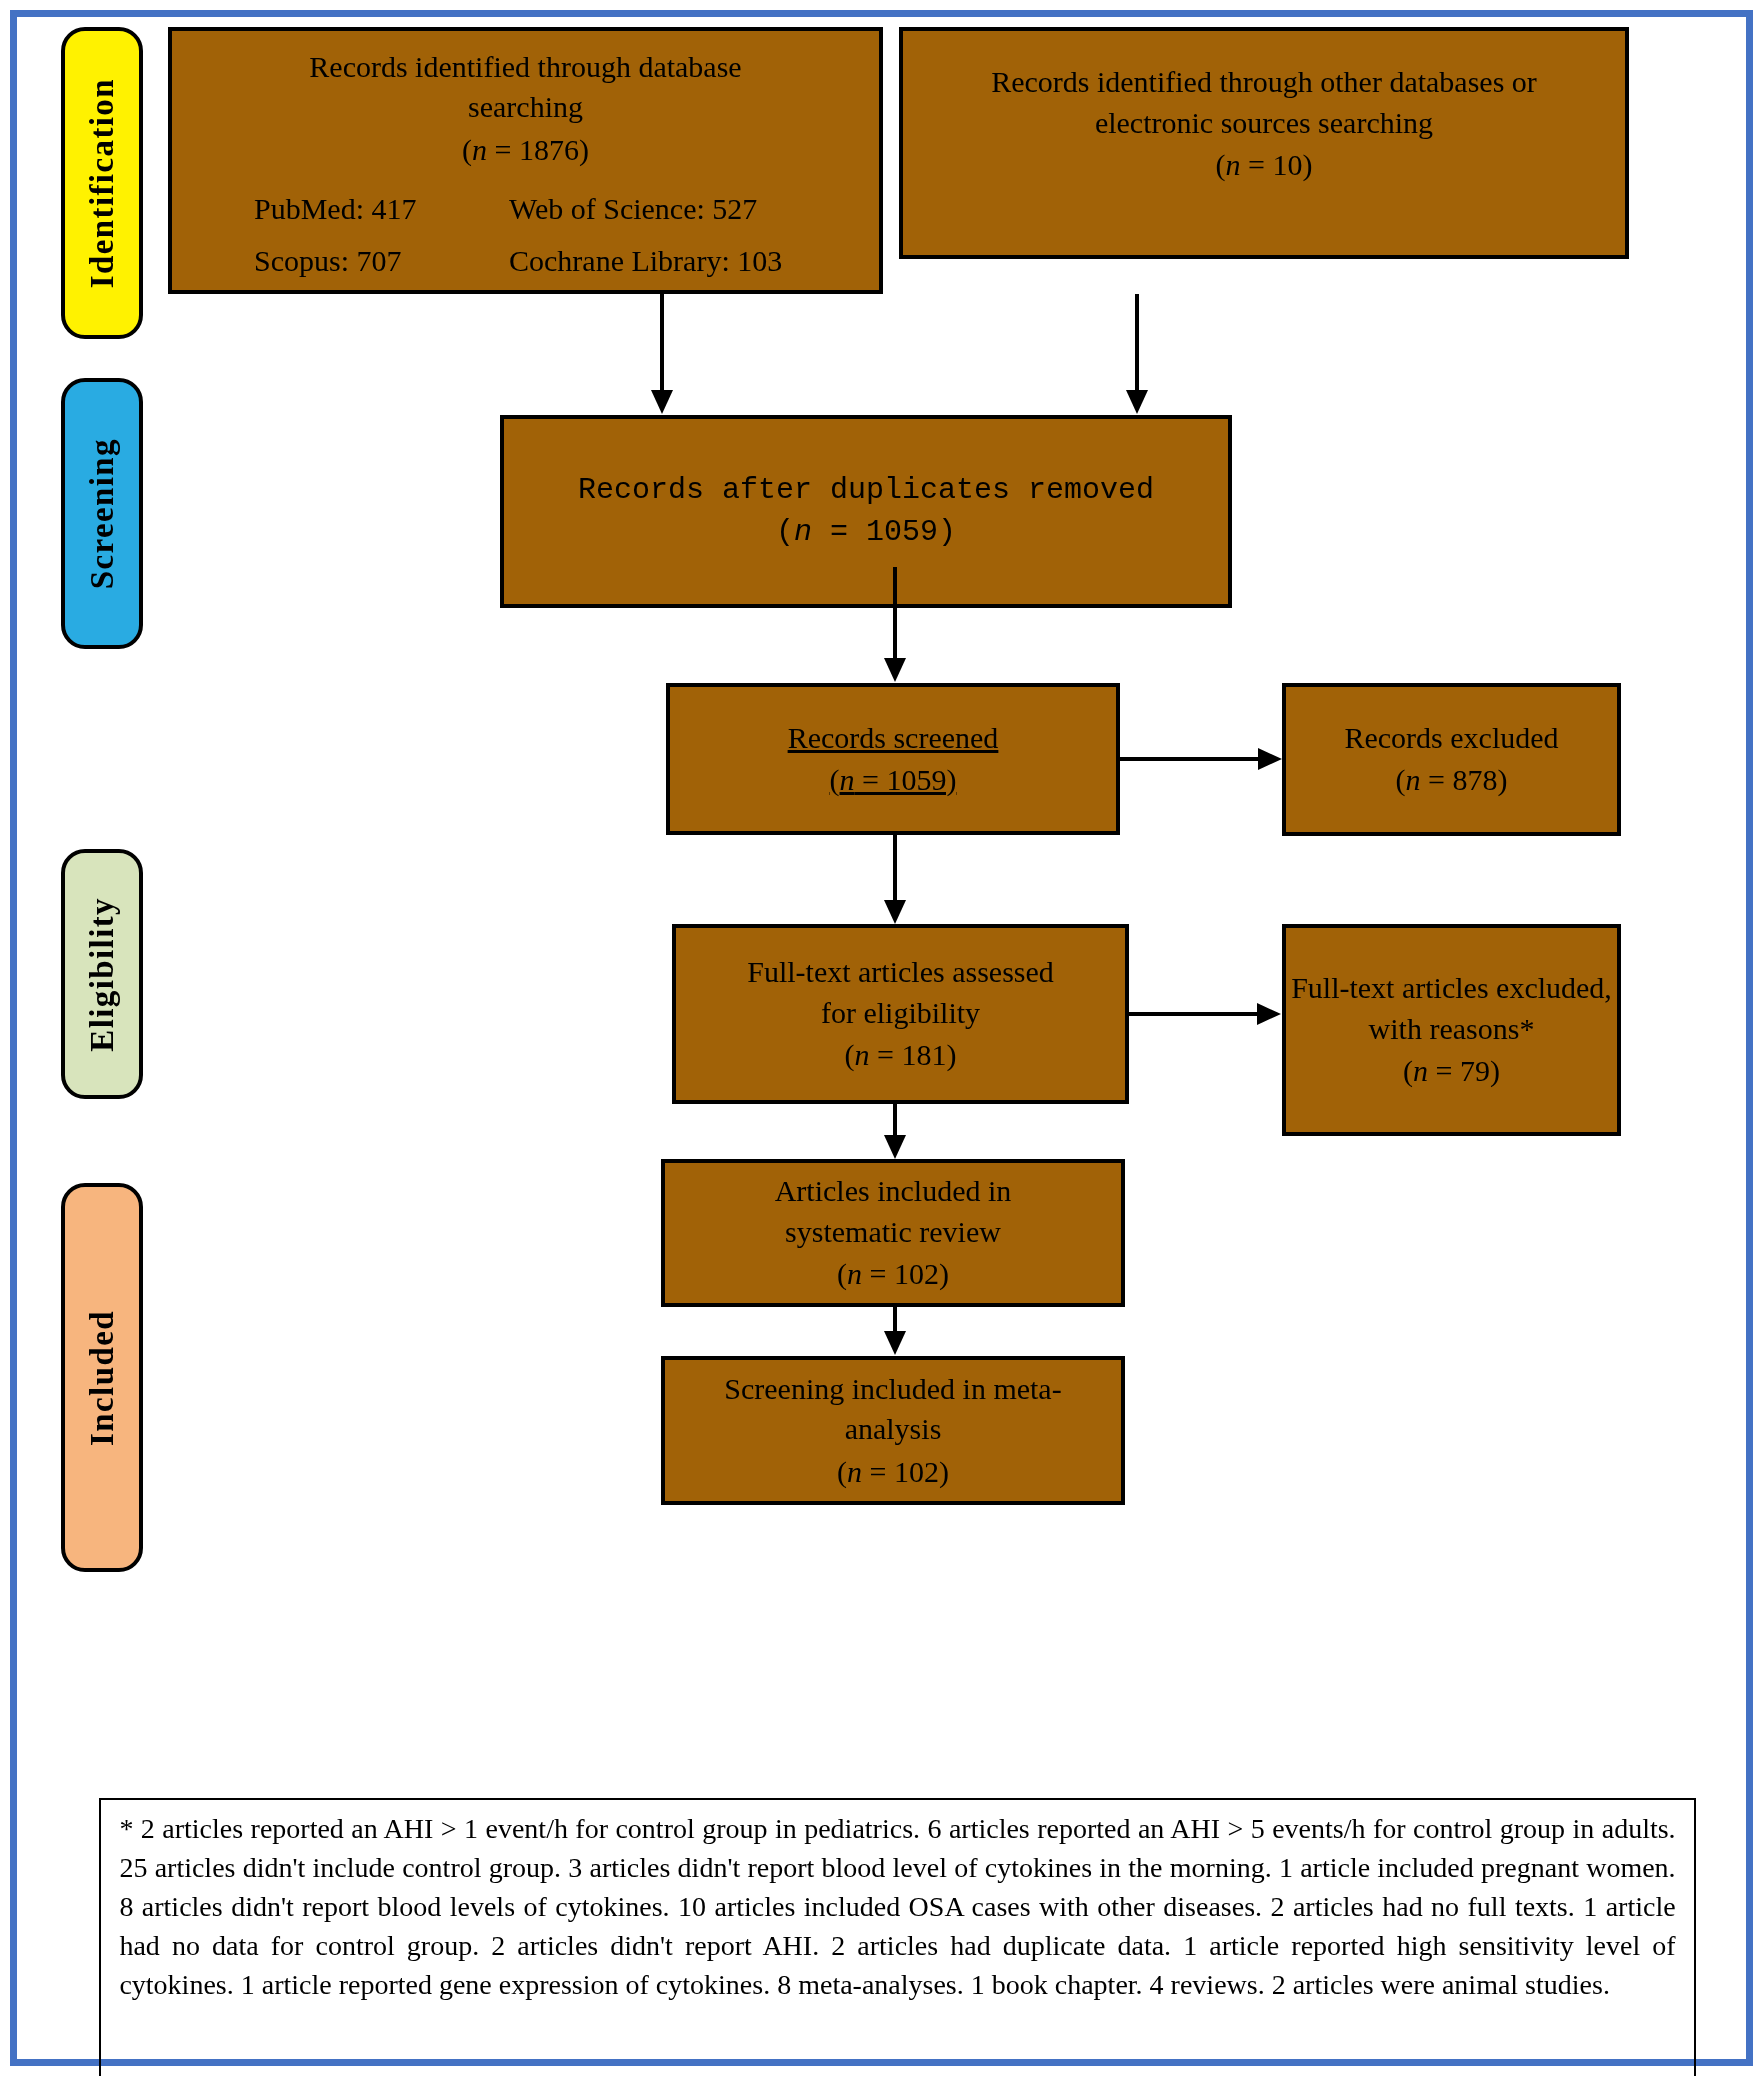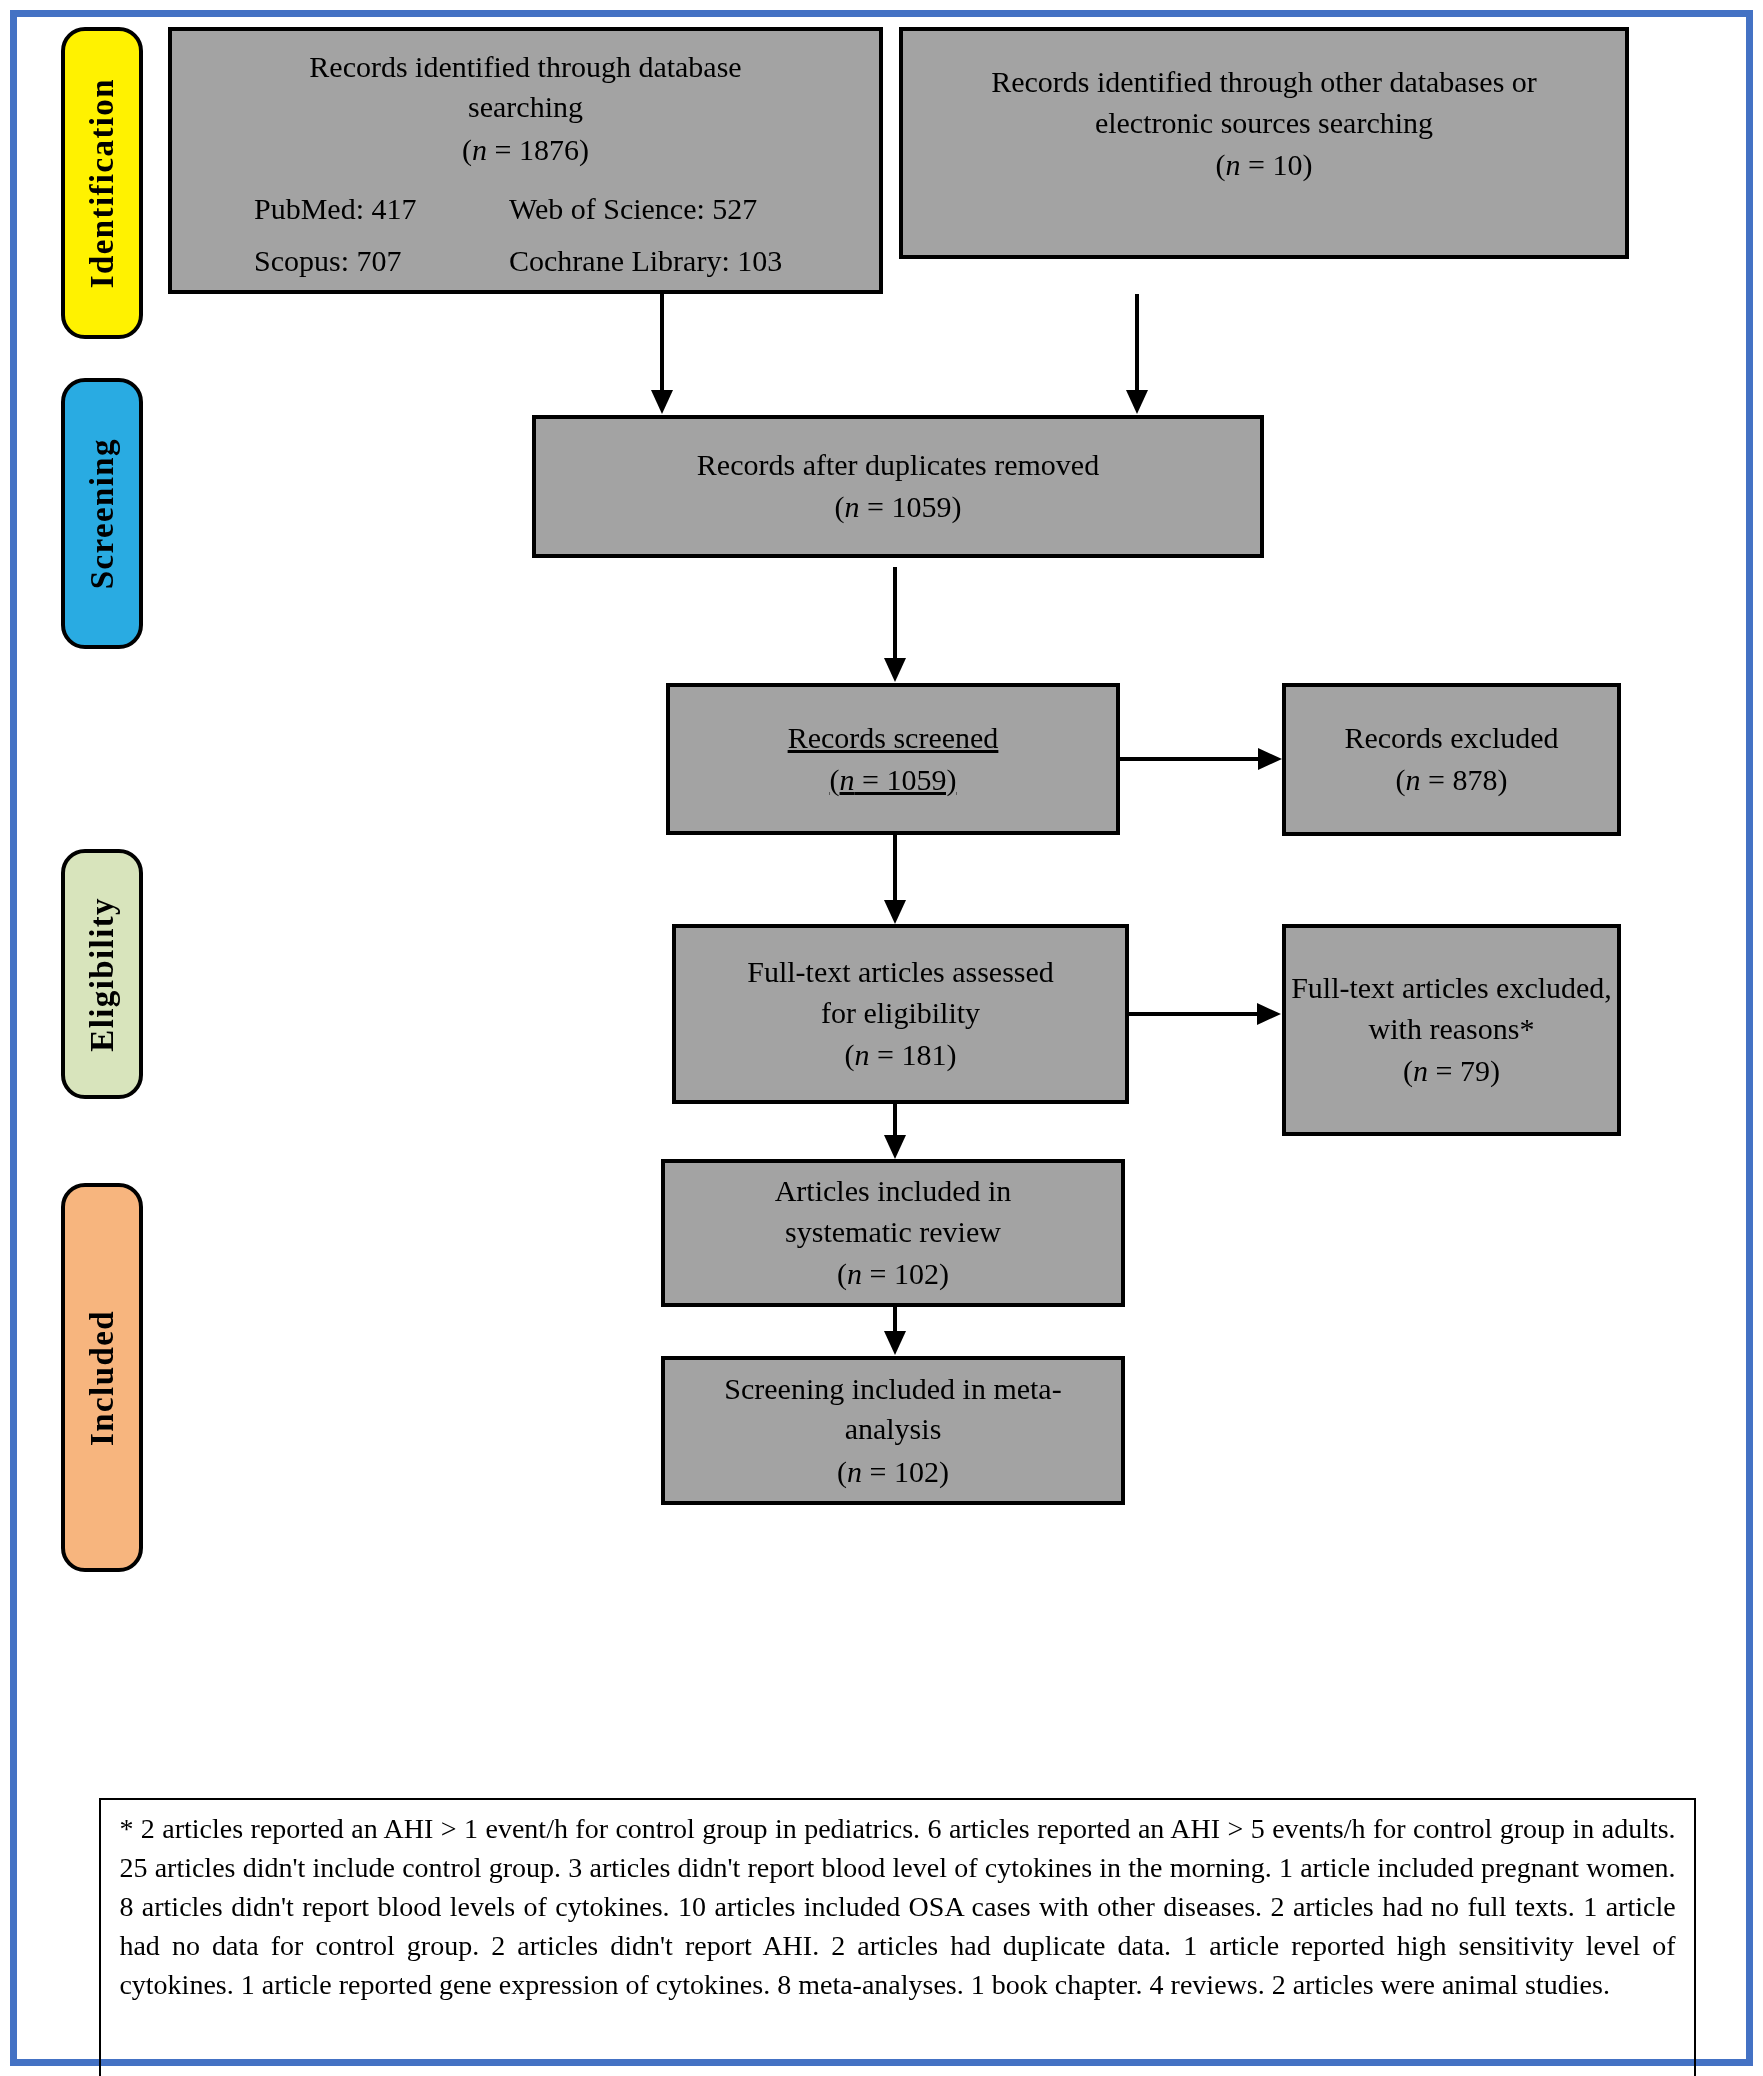--- a/index.html
+++ b/index.html
@@ -21,29 +21,29 @@
   .stage-identification { top:27px;  height:312px; }
   .stage-screening      { top:378px; height:271px; }
   .stage-eligibility    { top:849px; height:250px; }
   .stage-included       { top:1183px; height:389px; }
   .vtext {
     writing-mode:vertical-rl; transform:rotate(180deg);
     font-weight:bold; font-size:33px; letter-spacing:1.4px; white-space:nowrap;
   }
   
   .fbox {
-    position:absolute; background:#a3a3a3; border:4.3px solid #000; box-sizing:border-box;
+    position:absolute; background:#a16207; border:4.3px solid #000; box-sizing:border-box;
     display:flex; flex-direction:column; align-items:center; justify-content:center;
     font-size:30px; line-height:1.36; text-align:center;
   }
   .btitle { white-space:pre-line; }
   .bcount { margin-top:1.4px; }
   .box-db        { left:168px;  top:27px;   width:715px; height:267px; justify-content:flex-start; padding-top:15.6px; }
   .box-other     { left:899px; top:27px;   width:730px; height:232px; justify-content:flex-start; padding-top:31px; }
-  .box-dup       { left:532px;  top:415px;  width:732px; height:143px; }
+  .box-dup       { left:500px;  top:415px;  width:732px; height:193px;font-family:Liberation Mono, monospace; }
   .box-screened  { left:666px;  top:683px;  width:454px;  height:152px;text-decoration:underline; }
   .box-excluded  { left:1282px; top:683px;  width:339px;  height:153px; }
   .box-fulltext  { left:672px;  top:924px; width:457px;  height:180px; }
   .box-ftexcl    { left:1282px; top:924px; width:339px;  height:212px; }
   .box-sys       { left:661px;  top:1159px; width:464px;  height:148px; }
   .box-meta      { left:661px;  top:1356px; width:464px;  height:149px; }
   .dbgrid {
     margin-top:18.4px; width:100%; box-sizing:border-box;
     display:grid; grid-template-columns:255px auto; row-gap:11.3px;
     justify-items:start; text-align:left; padding:0 21px 0 82px;

